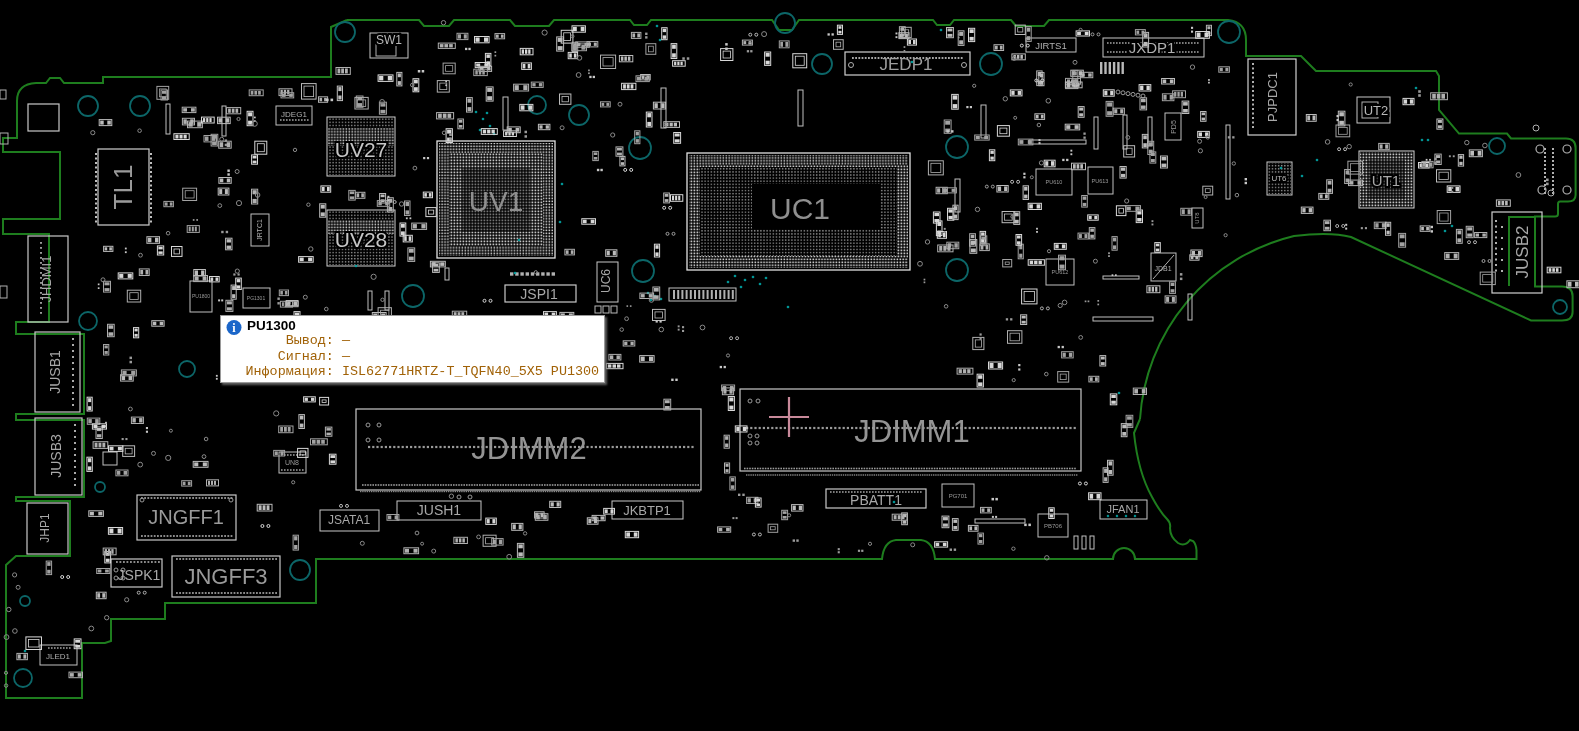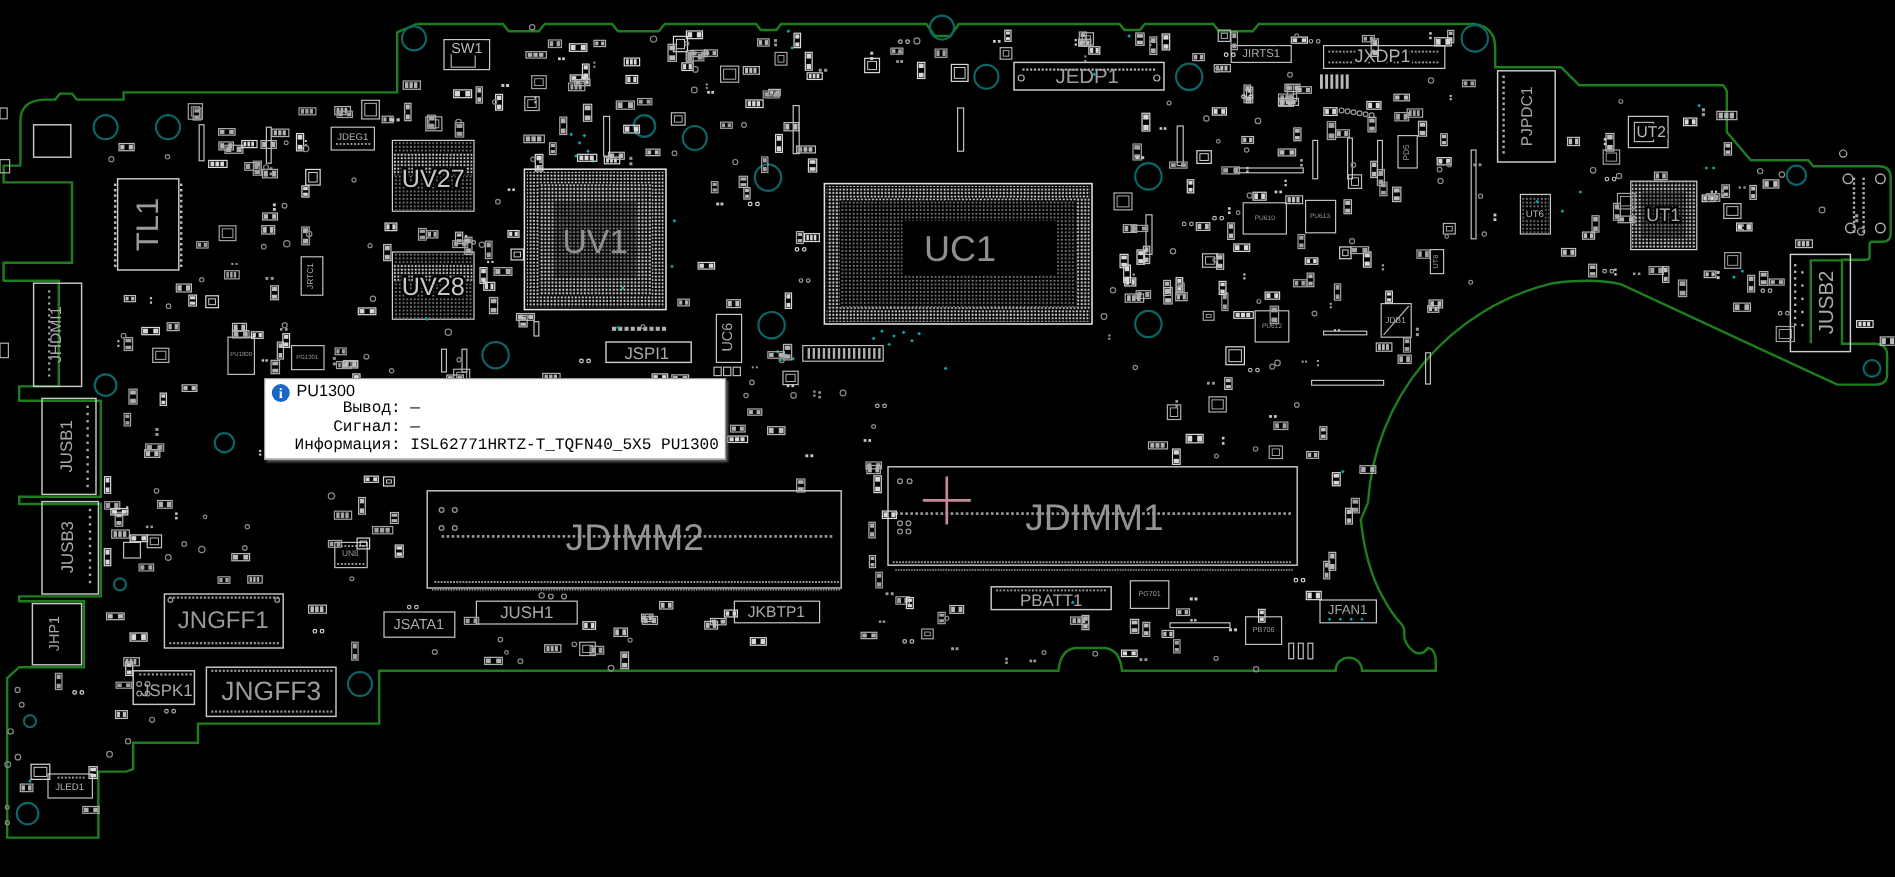--- a/index.html
+++ b/index.html
@@ -2912,17 +2912,17 @@
 <circle cx="1060.2" cy="305.5" r="2.1" fill="none" stroke="#8a8a8a" stroke-width="1"></circle>
 <circle cx="1080.7" cy="337.4" r="1.9" fill="none" stroke="#8a8a8a" stroke-width="1"></circle>
 <circle cx="1046.3" cy="374.1" r="1.8" fill="none" stroke="#8a8a8a" stroke-width="1"></circle>
 <circle cx="946.1" cy="306.3" r="1.8" fill="none" stroke="#8a8a8a" stroke-width="1"></circle>
 </svg>
 <div style="position:absolute;left:220px;top:315px;width:383px;height:66px;background:#ffffff;border:1px solid #9a9a9a;box-shadow:2px 2px 2px rgba(105,105,105,0.9)">
 <svg width="26" height="26" style="position:absolute;left:0px;top:0px">
         <circle cx="13" cy="11.5" r="7.5" fill="#1b66c9"></circle>
         <text x="13" y="12" font-family="Liberation Serif" font-size="12" font-weight="bold" fill="#fff" text-anchor="middle" dominant-baseline="central">i</text>
       </svg>
-<div style="position:absolute;left:26px;top:2px;font-family:'Liberation Sans';font-weight:normal;font-size:13.5px;color:#000">PU1300</div>
-<pre style="position:absolute;left:24.5px;top:17px;margin:0;font-family:'Liberation Mono';font-size:13.4px;line-height:15.6px;color:#000000">     Вывод: —
+<div style="position:absolute;left:26px;top:2px;font-family:'Liberation Sans';font-weight:bold;font-size:13.5px;color:#000">PU1300</div>
+<pre style="position:absolute;left:24.5px;top:17px;margin:0;font-family:'Liberation Mono';font-size:13.4px;line-height:15.6px;color:#a16207">     Вывод: —
     Сигнал: —
 Информация: ISL62771HRTZ-T_TQFN40_5X5 PU1300</pre>
 </div>
 </div>
 </body></html>

